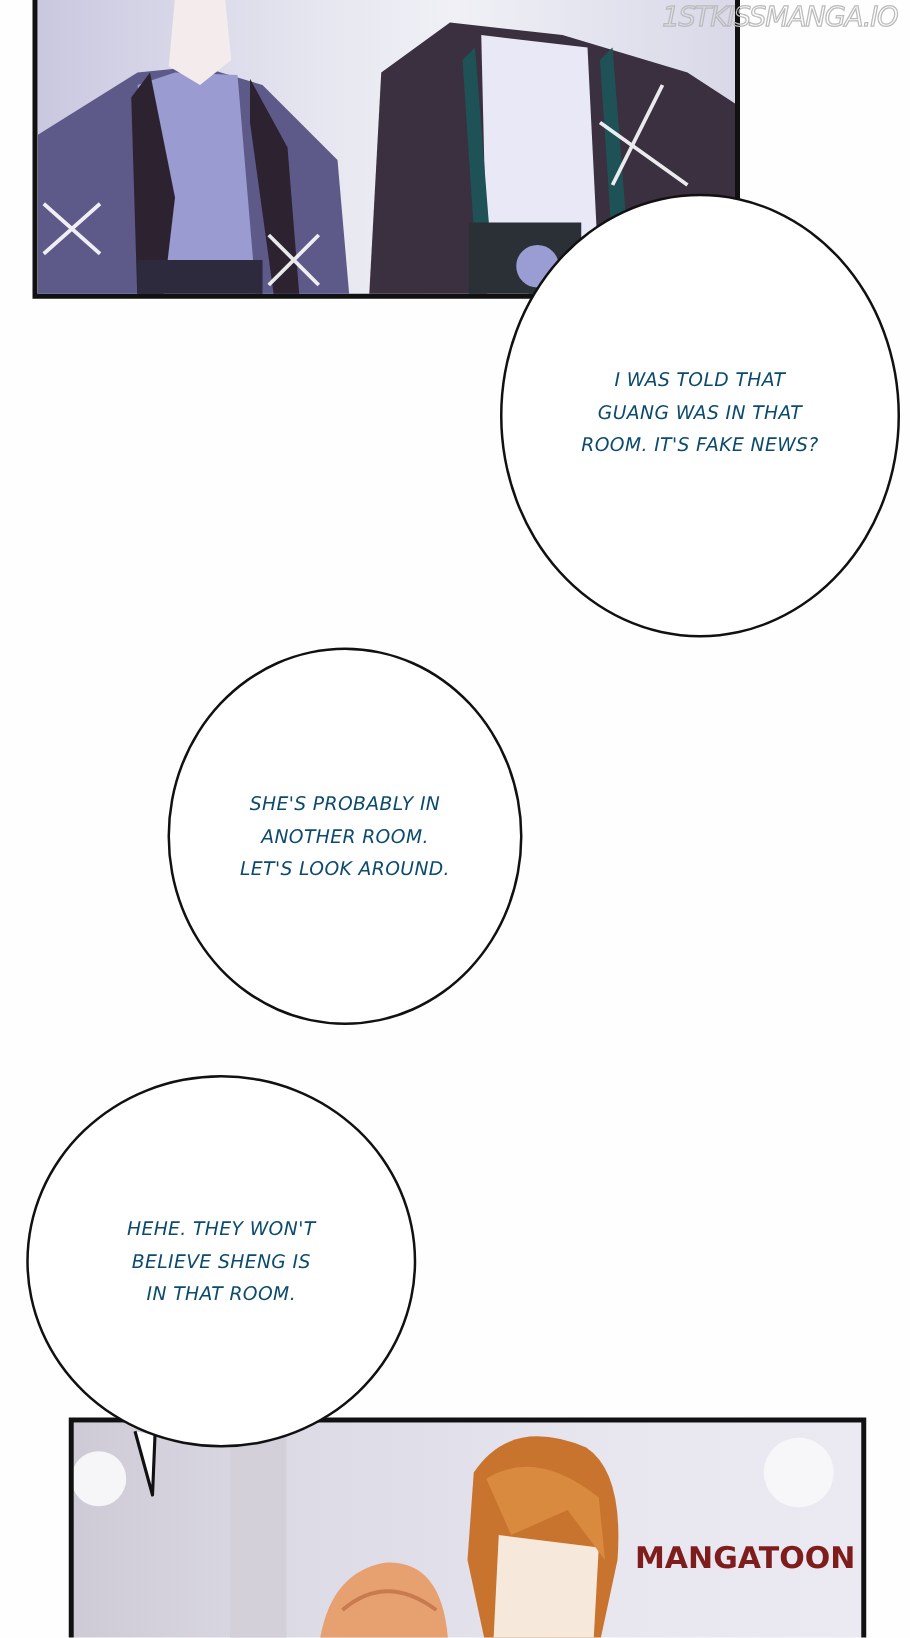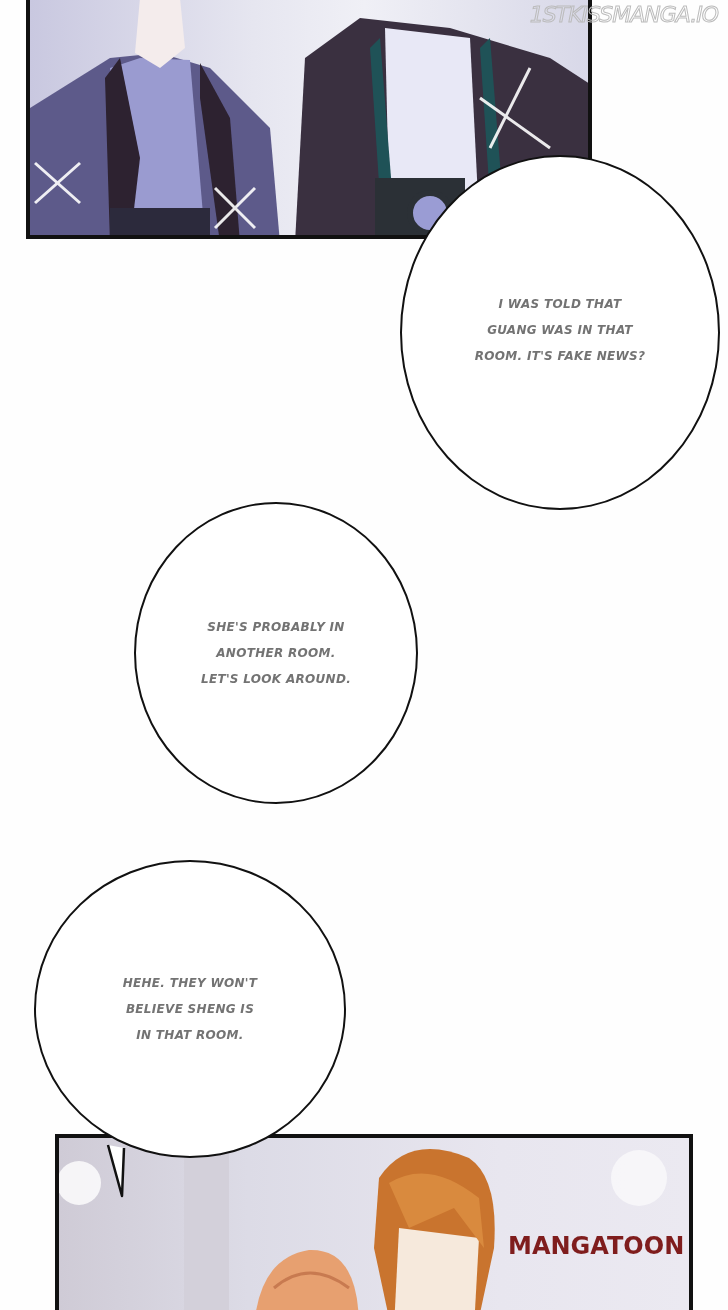--- a/index.html
+++ b/index.html
@@ -1,25 +1,25 @@
 <!DOCTYPE html>
 <html><head>
 <meta charset="utf-8">
 <style>
   html,body{margin:0;padding:0;}
   body{width:728px;height:1310px;background:#fefefe;position:relative;overflow:hidden;font-family:"DejaVu Sans",sans-serif;}
   .panel{position:absolute;box-sizing:border-box;border:4px solid #111;overflow:hidden;}
   #panel-top{left:26px;top:-6px;width:566px;height:245px;background:linear-gradient(90deg,#c9c8e0 0%,#e6e6f0 40%,#f0f0f6 60%,#d8d8e8 100%);}
   #panel-bottom{left:55px;top:1134px;width:638px;height:190px;background:linear-gradient(90deg,#cfcbd6 0%,#dcdbe6 30%,#e8e6ef 70%,#ebe9f1 100%);}
   .bubble{position:absolute;background:#fff;border:2.5px solid #111;border-radius:50%;box-sizing:border-box;display:flex;align-items:center;justify-content:center;}
-  .bubble-text{font-family:"DejaVu Sans",sans-serif;font-style:italic;font-weight:bold;font-size:12px;line-height:26px;color:#737373;text-align:center;white-space:pre-line;letter-spacing:0.3px;}
+  .bubble-text{font-family:"DejaVu Sans",sans-serif;font-style:italic;font-weight:normal;font-size:15px;line-height:26px;color:#0c4a6e;text-align:center;white-space:pre-line;letter-spacing:0.3px;}
   #bubble-1{left:400px;top:155px;width:320px;height:355px;}
   #bubble-1 .bubble-text{margin-top:-6px;}
-  #bubble-2{left:134px;top:502px;width:284px;height:302px;justify-content:center;}
-  #bubble-3{left:34px;top:860px;width:312px;height:298px;}
+  #bubble-2{left:134px;top:518px;width:284px;height:302px;justify-content:center;}
+  #bubble-3{left:21px;top:860px;width:312px;height:298px;}
   .watermark-top{position:absolute;right:10px;top:2px;font-family:"DejaVu Sans",sans-serif;font-style:italic;font-size:22px;color:transparent;-webkit-text-stroke:1px #bbbbbb;letter-spacing:-1px;}
   .watermark-bottom{position:absolute;left:508px;top:1232px;font-family:"DejaVu Sans",sans-serif;font-weight:bold;font-size:24px;color:#7f1d1d;letter-spacing:0px;}
   .fig{position:absolute;}
 </style>
 </head>
 <body>
 
 <div id="panel-top" class="panel">
   <svg width="566" height="245" viewBox="0 0 566 245">
 

